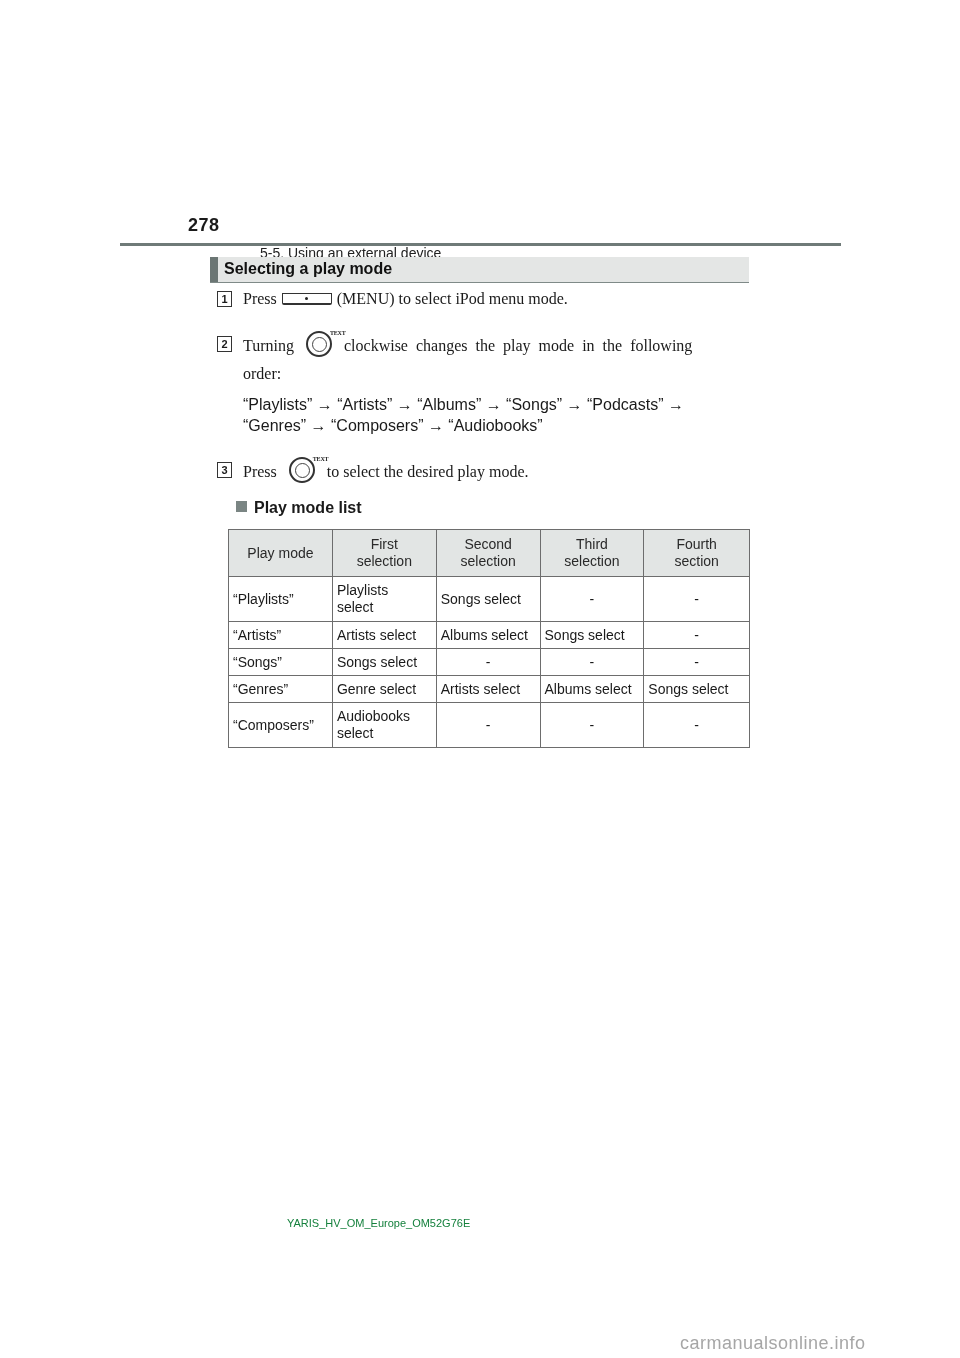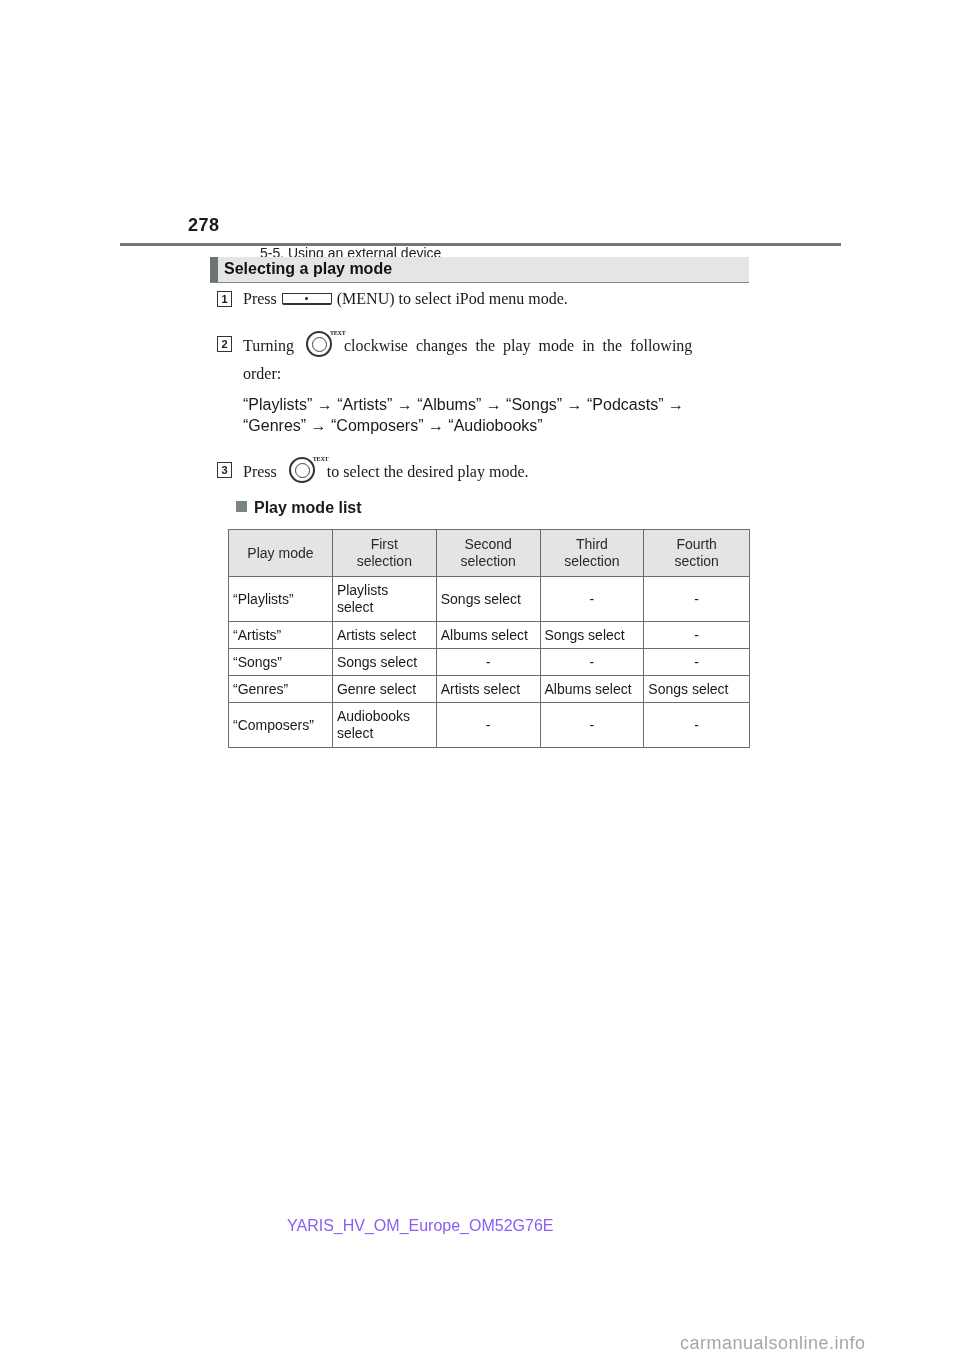--- a/index.html
+++ b/index.html
@@ -91,21 +91,21 @@
     table.modes th {
       background: #e2e5e4; font-weight: normal; text-align: center;
       height: 46px; line-height: 17px; color: #2a2a2a;
     }
     table.modes td { line-height: 17px; }
     table.modes td.left { text-align: left; }
     table.modes td.center { text-align: center; }
     .r2 { height: 45px; margin-top: 40px; }
     .r1 { height: 27px; }
     .footer {
-      position: absolute; left: 287px; top: 1217px; font-size: 16px; color: #8b5cf6;
+      position: absolute; left: 287px; top: 1217px; font-size: 11px; color: #15803d;
     }
     .watermark {
       position: absolute; left: 680px; top: 1333px; font-size: 18px; color: #a6a6a6;
       letter-spacing: 0.5px;
     }
   </style>
 </head>
 <body>
 
 <div class="page-num">278</div>

